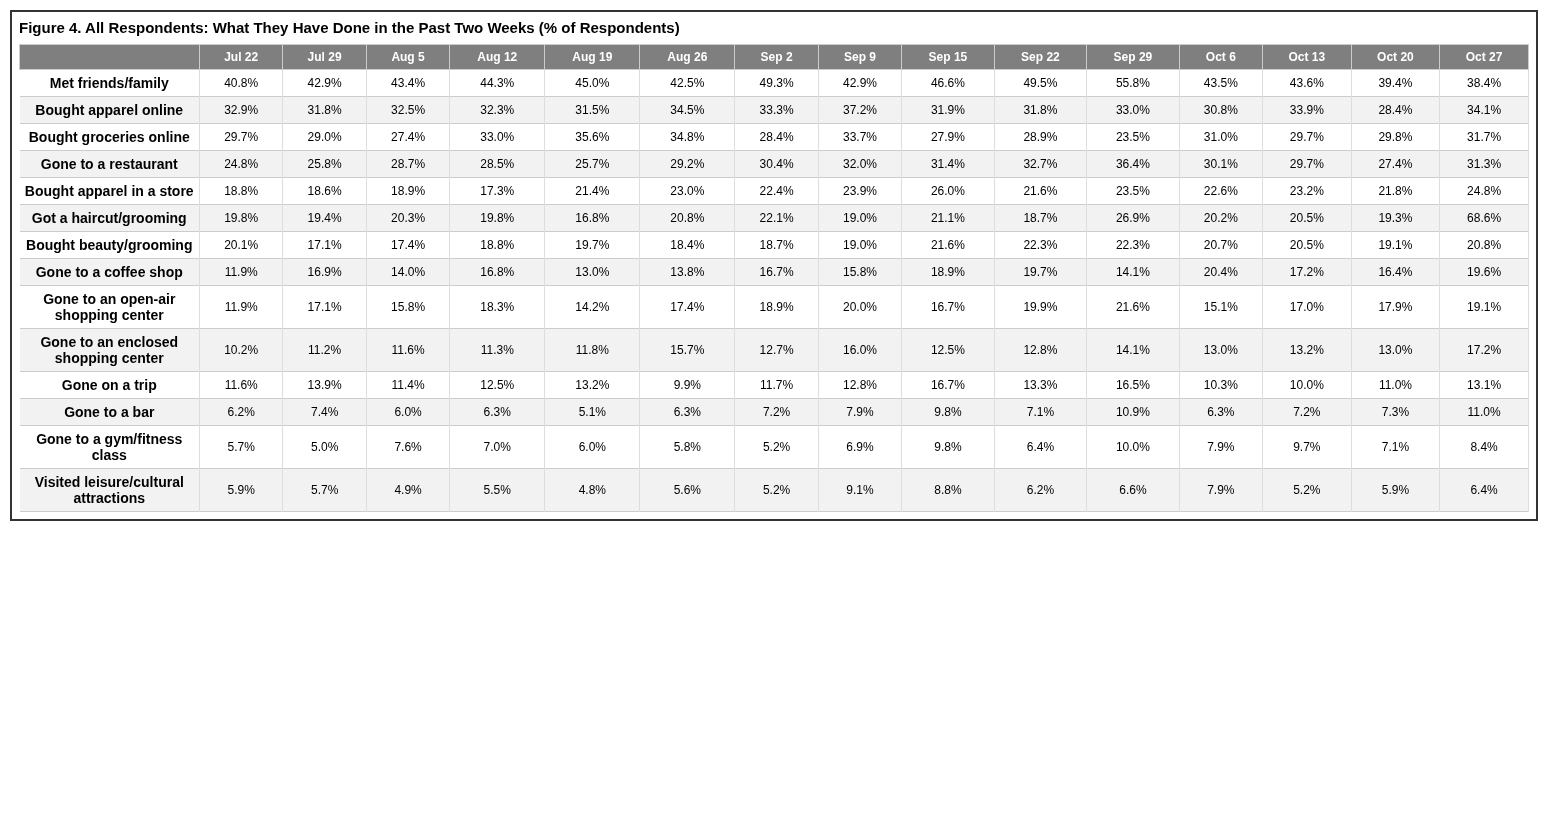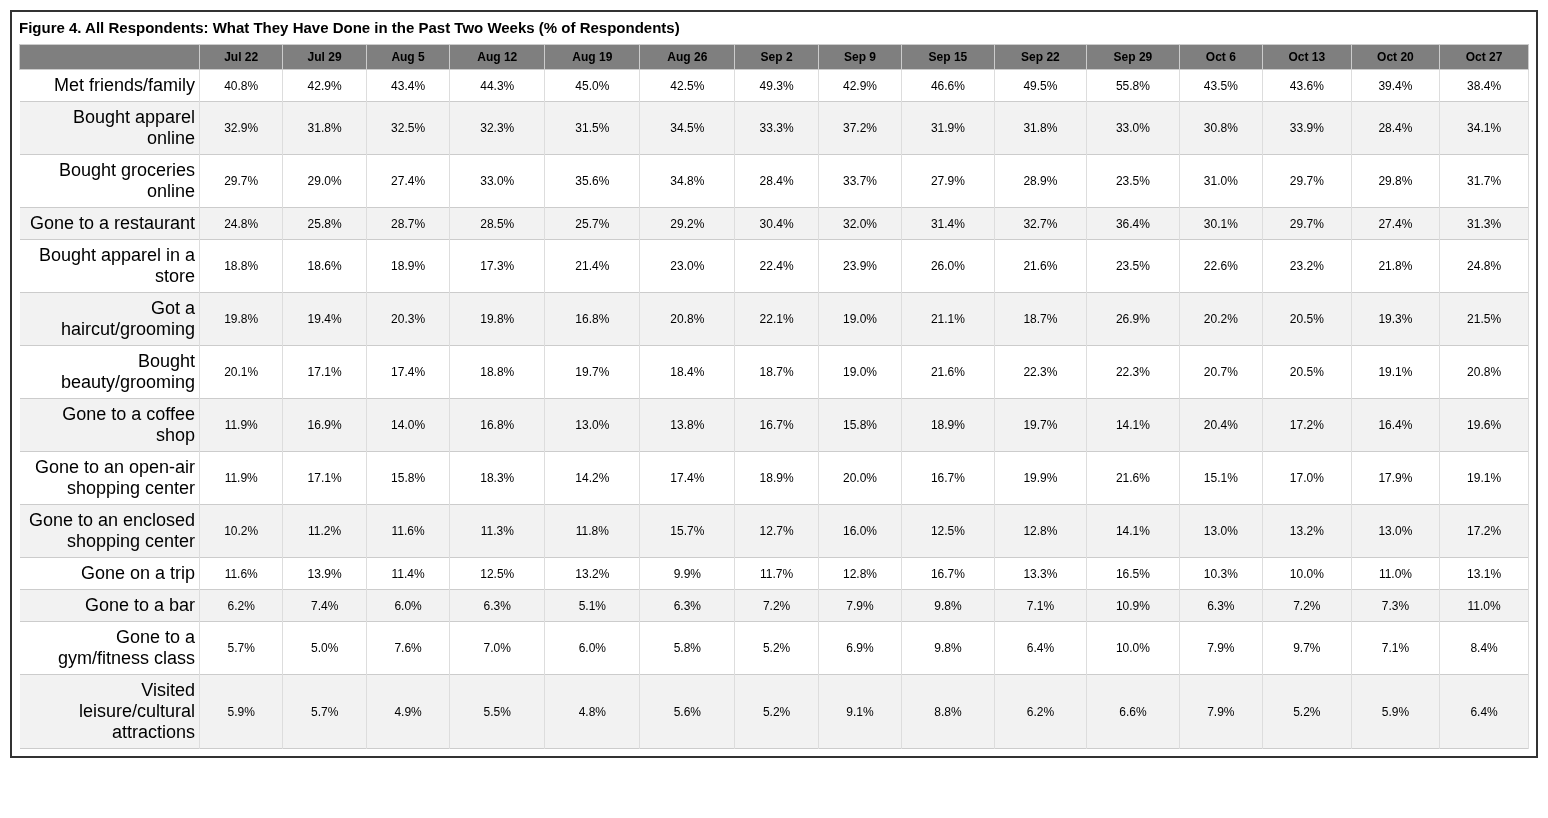--- a/index.html
+++ b/index.html
@@ -19,21 +19,21 @@
       font-weight: bold;
       margin-bottom: 8px;
       color: #000;
     }
     table {
       width: 100%;
       border-collapse: collapse;
     }
     thead tr {
       background-color: #7f7f7f;
-      color: #000000;
+      color: #ffffff;
     }
     thead th {
       padding: 5px 4px;
       text-align: center;
       font-weight: bold;
       font-size: 12px;
       border: 1px solid #ccc;
     }
     thead th:first-child {
       text-align: left;
@@ -50,23 +50,23 @@
     }
     tbody td {
       padding: 5px 4px;
       text-align: center;
       font-size: 12px;
       border-left: 1px solid #ddd;
       border-right: 1px solid #ddd;
       color: #000;
     }
     tbody td:first-child {
-      text-align: right;
-      font-weight: normal;
-      font-size: 18px;
+      text-align: center;
+      font-weight: bold;
+      font-size: 14px;
       padding-left: 4px;
       border-left: none;
     }
   </style>
 </head>
 <body>
 
 <div class="figure-container">
   <div class="figure-title">Figure 4. All Respondents: What They Have Done in the Past Two Weeks (% of Respondents)</div>
   <table>
@@ -190,21 +190,21 @@
           <td>16.8%</td>
           <td>20.8%</td>
           <td>22.1%</td>
           <td>19.0%</td>
           <td>21.1%</td>
           <td>18.7%</td>
           <td>26.9%</td>
           <td>20.2%</td>
           <td>20.5%</td>
           <td>19.3%</td>
-          <td>21.5%</td>
+          <td>68.6%</td>
         </tr>
         <tr>
           <td>Bought beauty/grooming</td>
           <td>20.1%</td>
           <td>17.1%</td>
           <td>17.4%</td>
           <td>18.8%</td>
           <td>19.7%</td>
           <td>18.4%</td>
           <td>18.7%</td>

